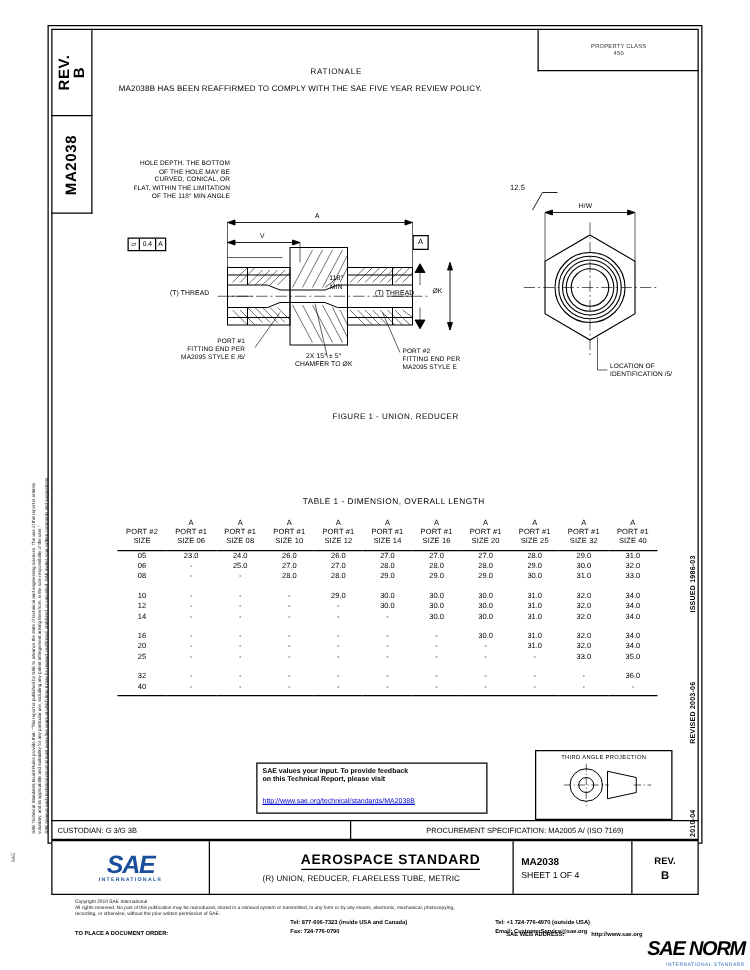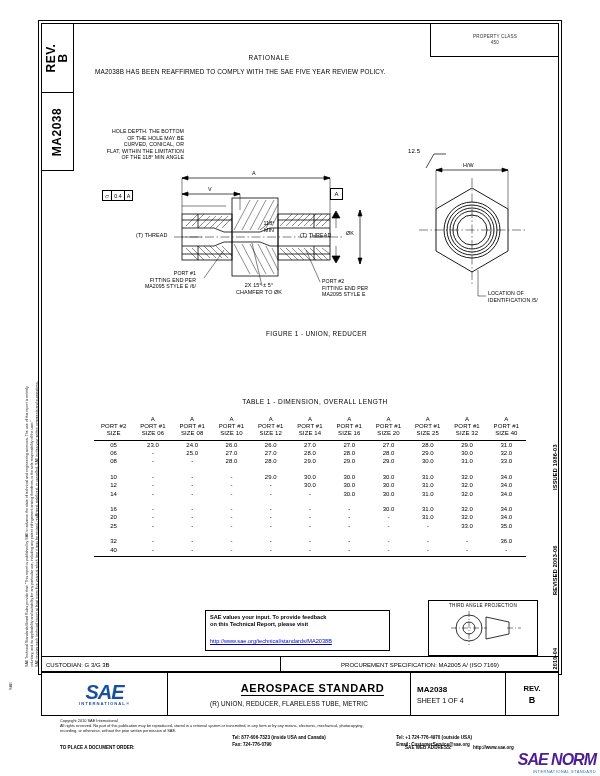--- a/index.html
+++ b/index.html
@@ -99,21 +99,21 @@
   .saesub{font-size:4.2px;font-weight:bold;color:#1b4f9c;letter-spacing:1px;}
 
   
   .footer{position:absolute;left:60px;top:718px;width:500px;}
   .fline{font-size:3.9px;line-height:5.1px;color:#111;}
   .fbold{font-size:4.6px;font-weight:bold;line-height:6.4px;}
   .fcols{display:flex;margin-top:2px;}
   .fcols .fa{width:205px;}
   .fcols .fb{width:195px;}
   .wm{position:absolute;right:4px;bottom:2px;}
-  .wm .w1{font-size:16px;font-weight:bold;font-style:italic;color:#4c1d95;letter-spacing:-1px;}
+  .wm .w1{font-size:16px;font-weight:bold;font-style:italic;color:#000000;letter-spacing:-1px;}
   .wm .w2{font-size:4px;color:#2e6fbf;letter-spacing:.4px;text-align:right;}
   .edge{position:absolute;left:8px;top:690px;font-size:4px;color:#444;transform:rotate(-90deg);transform-origin:0 0;}
 </style>
 </head>
 <body>
 
 <div class="sheet">
 
   <div class="frame-outer"></div>
   <div class="frame-inner"></div>

